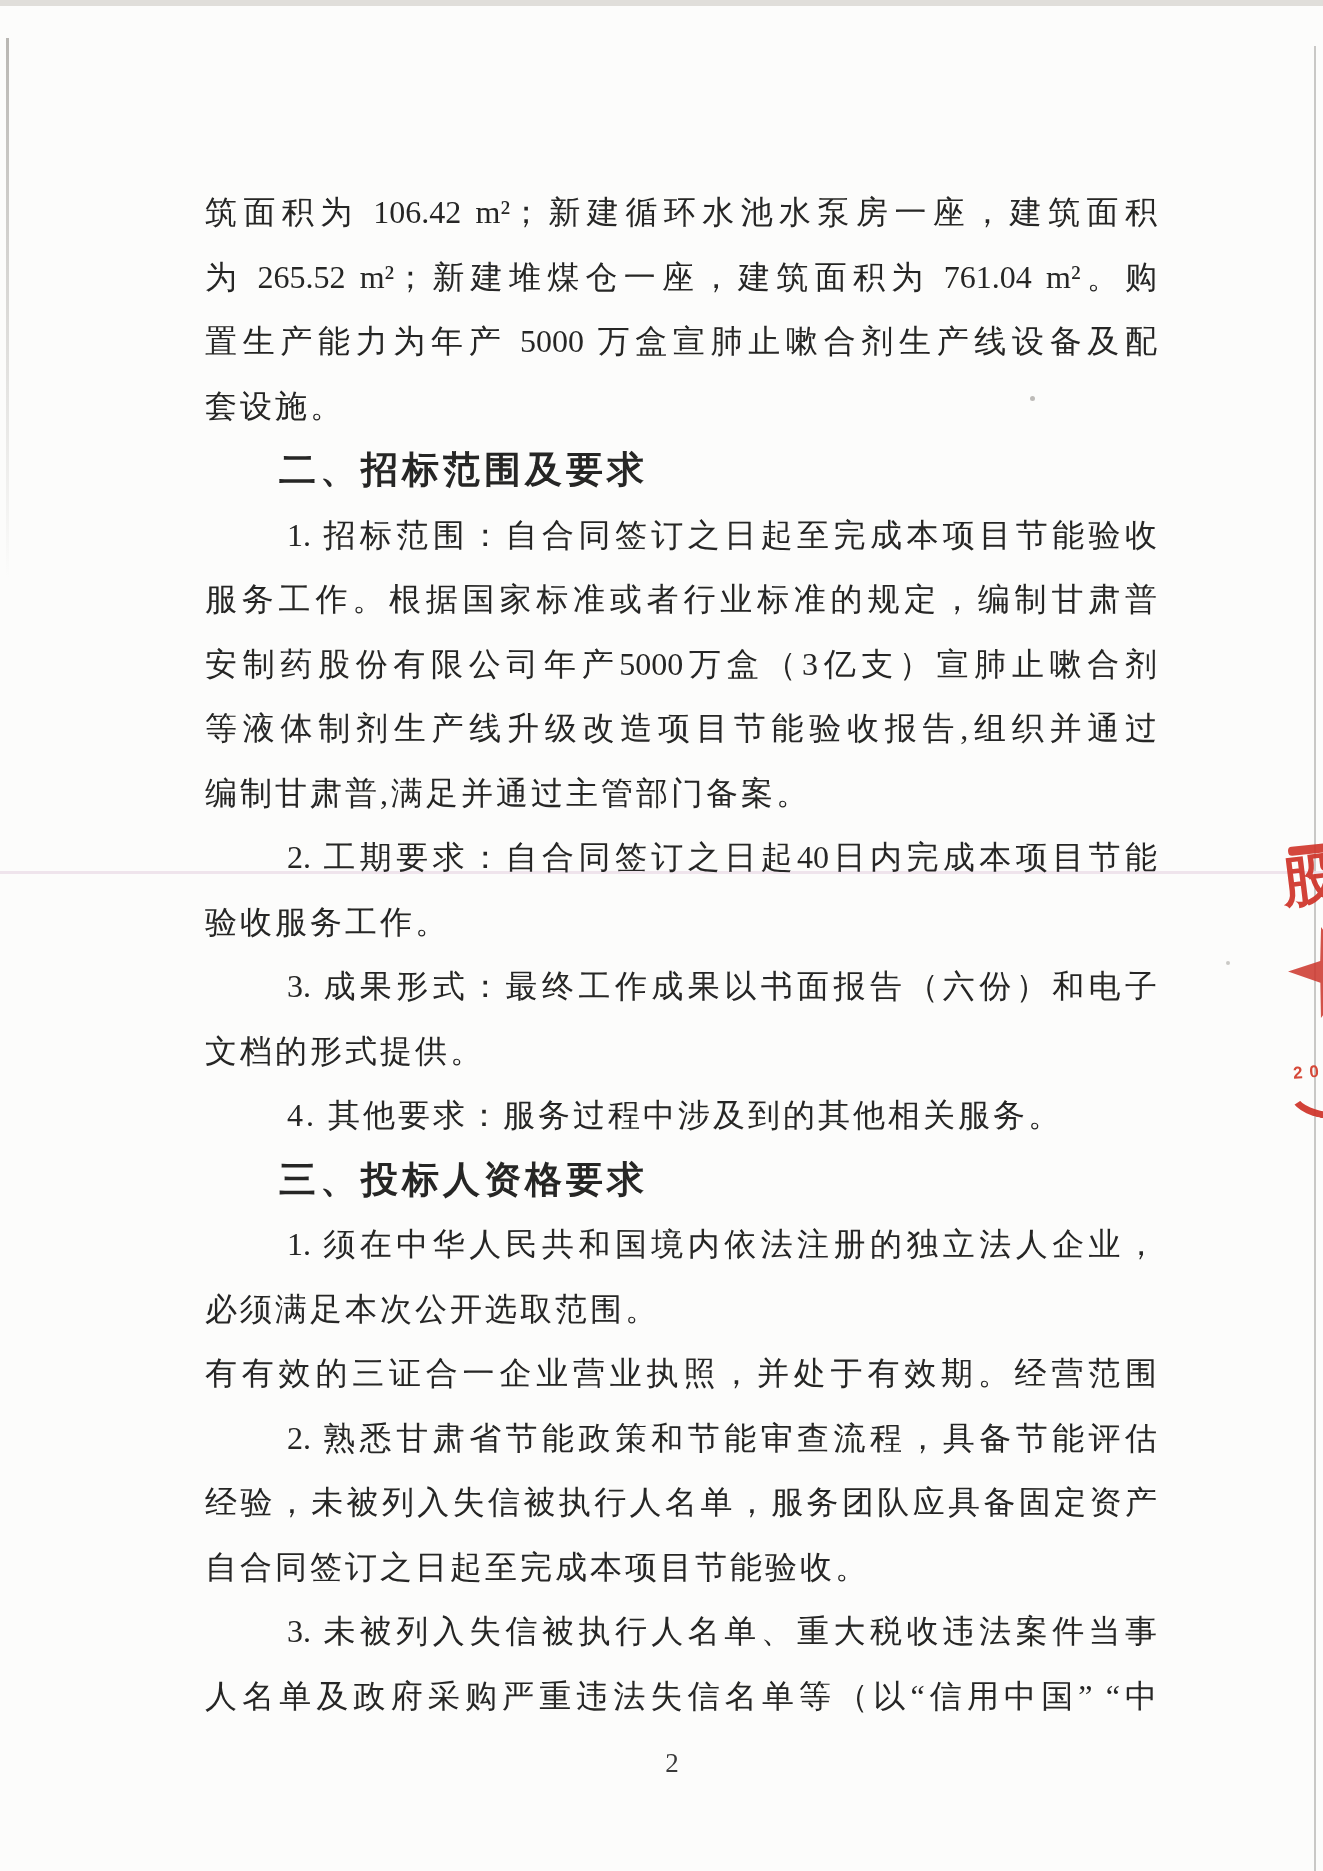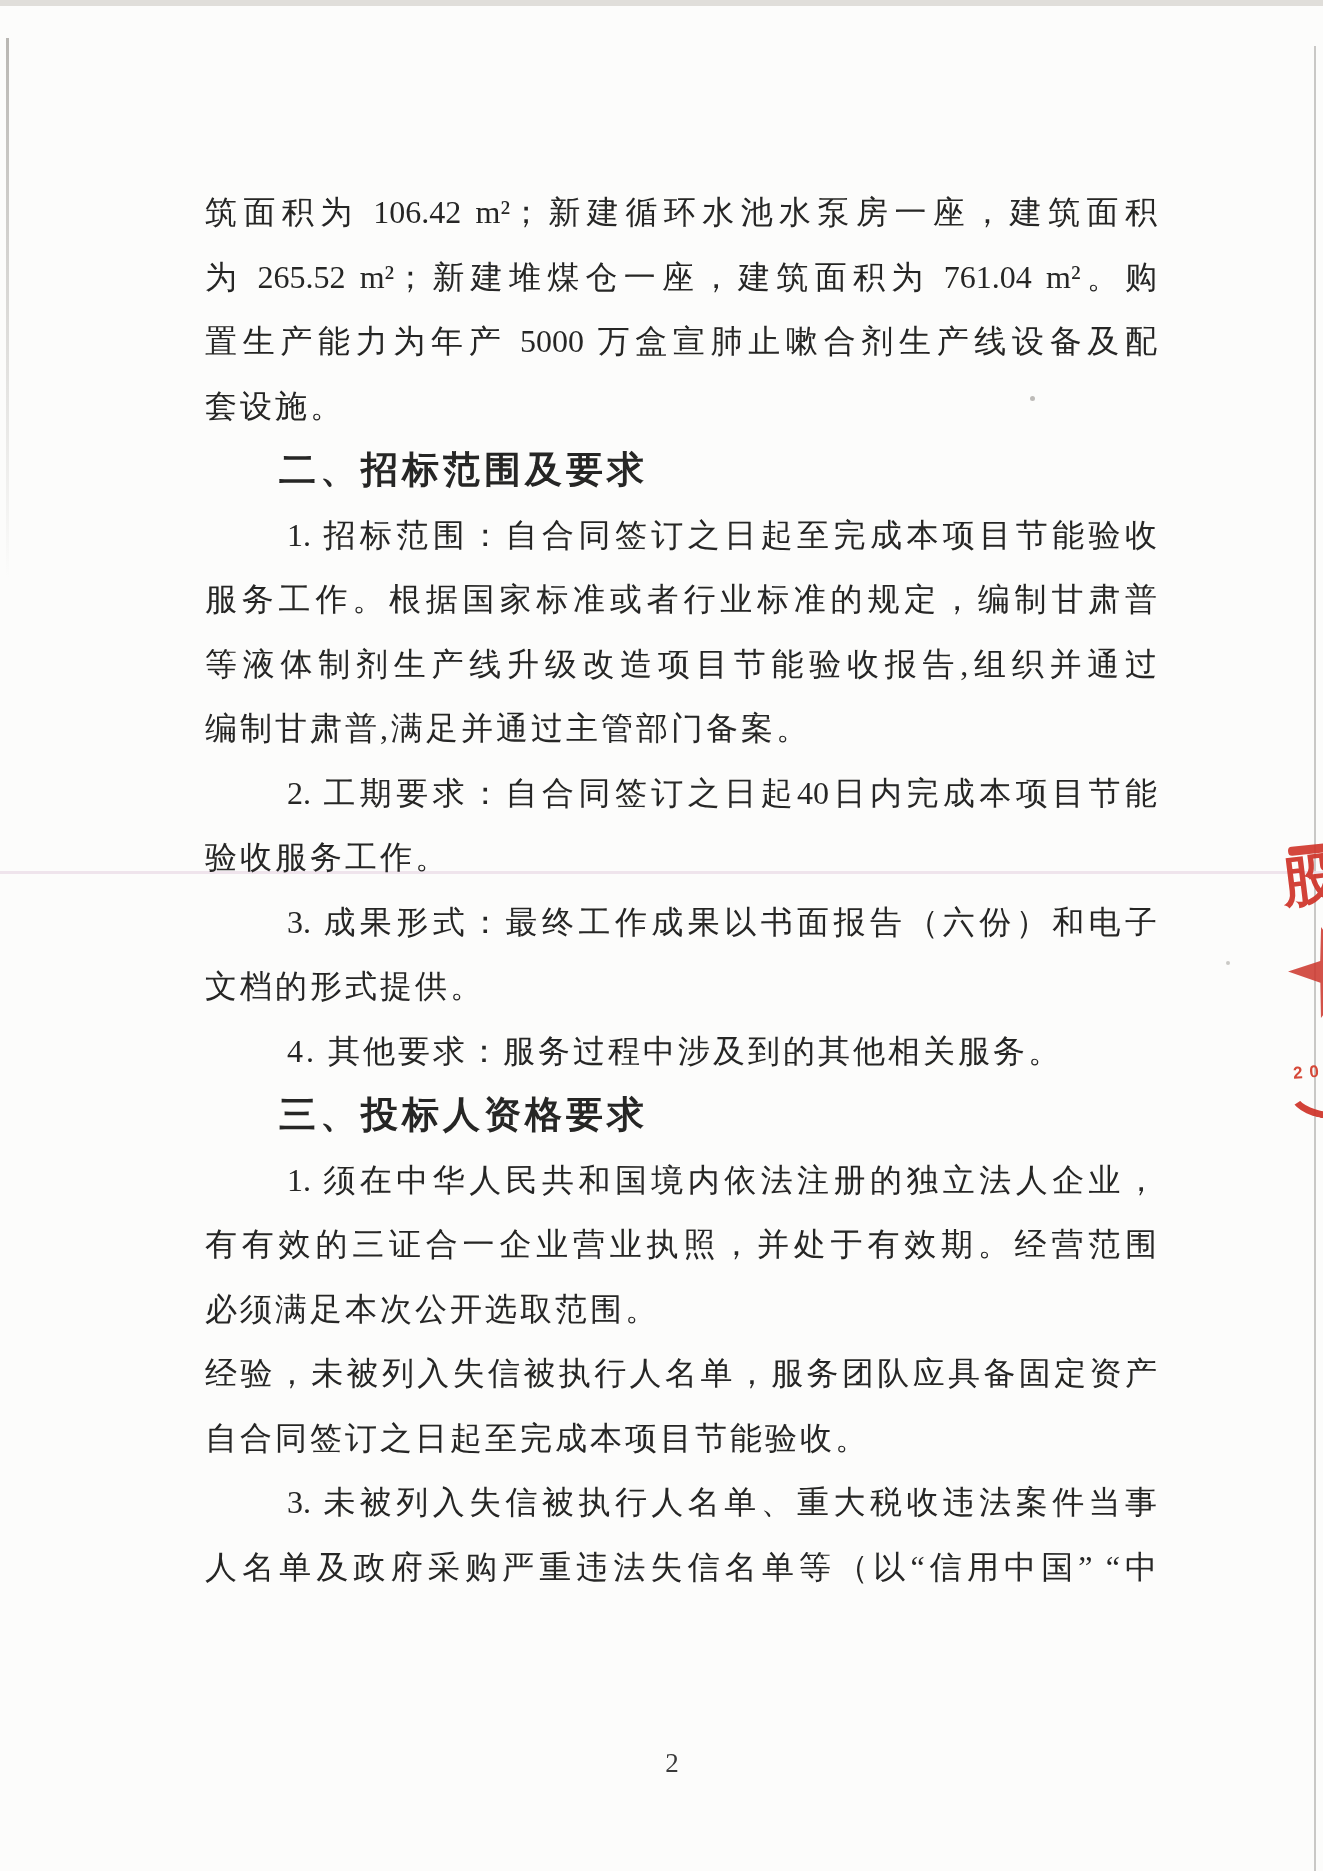--- a/index.html
+++ b/index.html
@@ -79,31 +79,33 @@
   <div class="speck speck-b"></div>
 
   <div class="text-block">
     <div class="line full">筑面积为 106.42 m²；新建循环水池水泵房一座，建筑面积</div>
     <div class="line full">为 265.52 m²；新建堆煤仓一座，建筑面积为 761.04 m²。购</div>
     <div class="line full">置生产能力为年产 5000 万盒宣肺止嗽合剂生产线设备及配</div>
     <div class="line">套设施。</div>
     <div class="line heading">二、招标范围及要求</div>
     <div class="line indent full">1. 招标范围：自合同签订之日起至完成本项目节能验收</div>
     <div class="line full">服务工作。根据国家标准或者行业标准的规定，编制甘肃普</div>
+    <div class="line full">安制药股份有限公司年产5000万盒（3亿支）宣肺止嗽合剂</div>
     <div class="line full">等液体制剂生产线升级改造项目节能验收报告,组织并通过</div>
     <div class="line">编制甘肃普,满足并通过主管部门备案。</div>
     <div class="line indent full">2. 工期要求：自合同签订之日起40日内完成本项目节能</div>
     <div class="line">验收服务工作。</div>
     <div class="line indent full">3. 成果形式：最终工作成果以书面报告（六份）和电子</div>
     <div class="line">文档的形式提供。</div>
     <div class="line indent">4. 其他要求：服务过程中涉及到的其他相关服务。</div>
     <div class="line heading">三、投标人资格要求</div>
     <div class="line indent full">1. 须在中华人民共和国境内依法注册的独立法人企业，</div>
+    <div class="line">必须满足本次公开选取范围。</div>
     <div class="line full">有有效的三证合一企业营业执照，并处于有效期。经营范围</div>
-    <div class="line">必须满足本次公开选取范围。</div>
+    <div class="line indent full">2. 熟悉甘肃省节能政策和节能审查流程，具备节能评估</div>
     <div class="line full">经验，未被列入失信被执行人名单，服务团队应具备固定资产</div>
     <div class="line">自合同签订之日起至完成本项目节能验收。</div>
     <div class="line indent full">3. 未被列入失信被执行人名单、重大税收违法案件当事</div>
     <div class="line full">人名单及政府采购严重违法失信名单等（以“信用中国” “中</div>
   </div>
 
   <div class="page-number">2</div>
 
   <div class="stamp-bar"></div>
   <div class="stamp-char">股</div>

